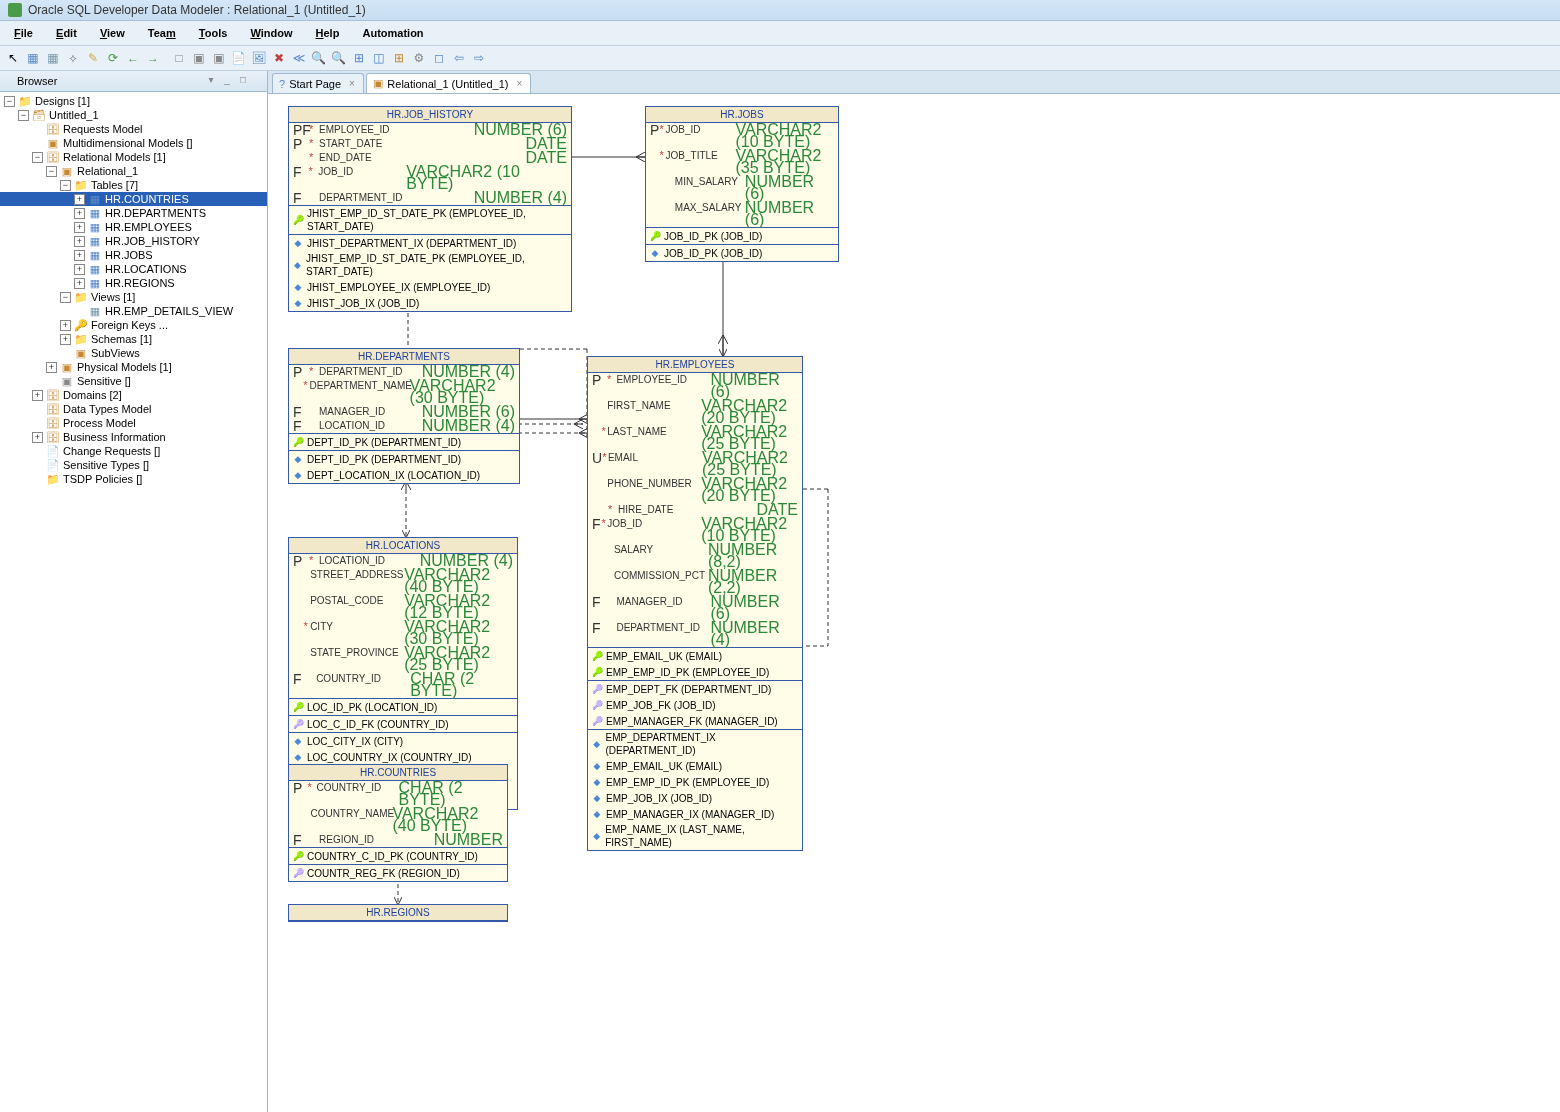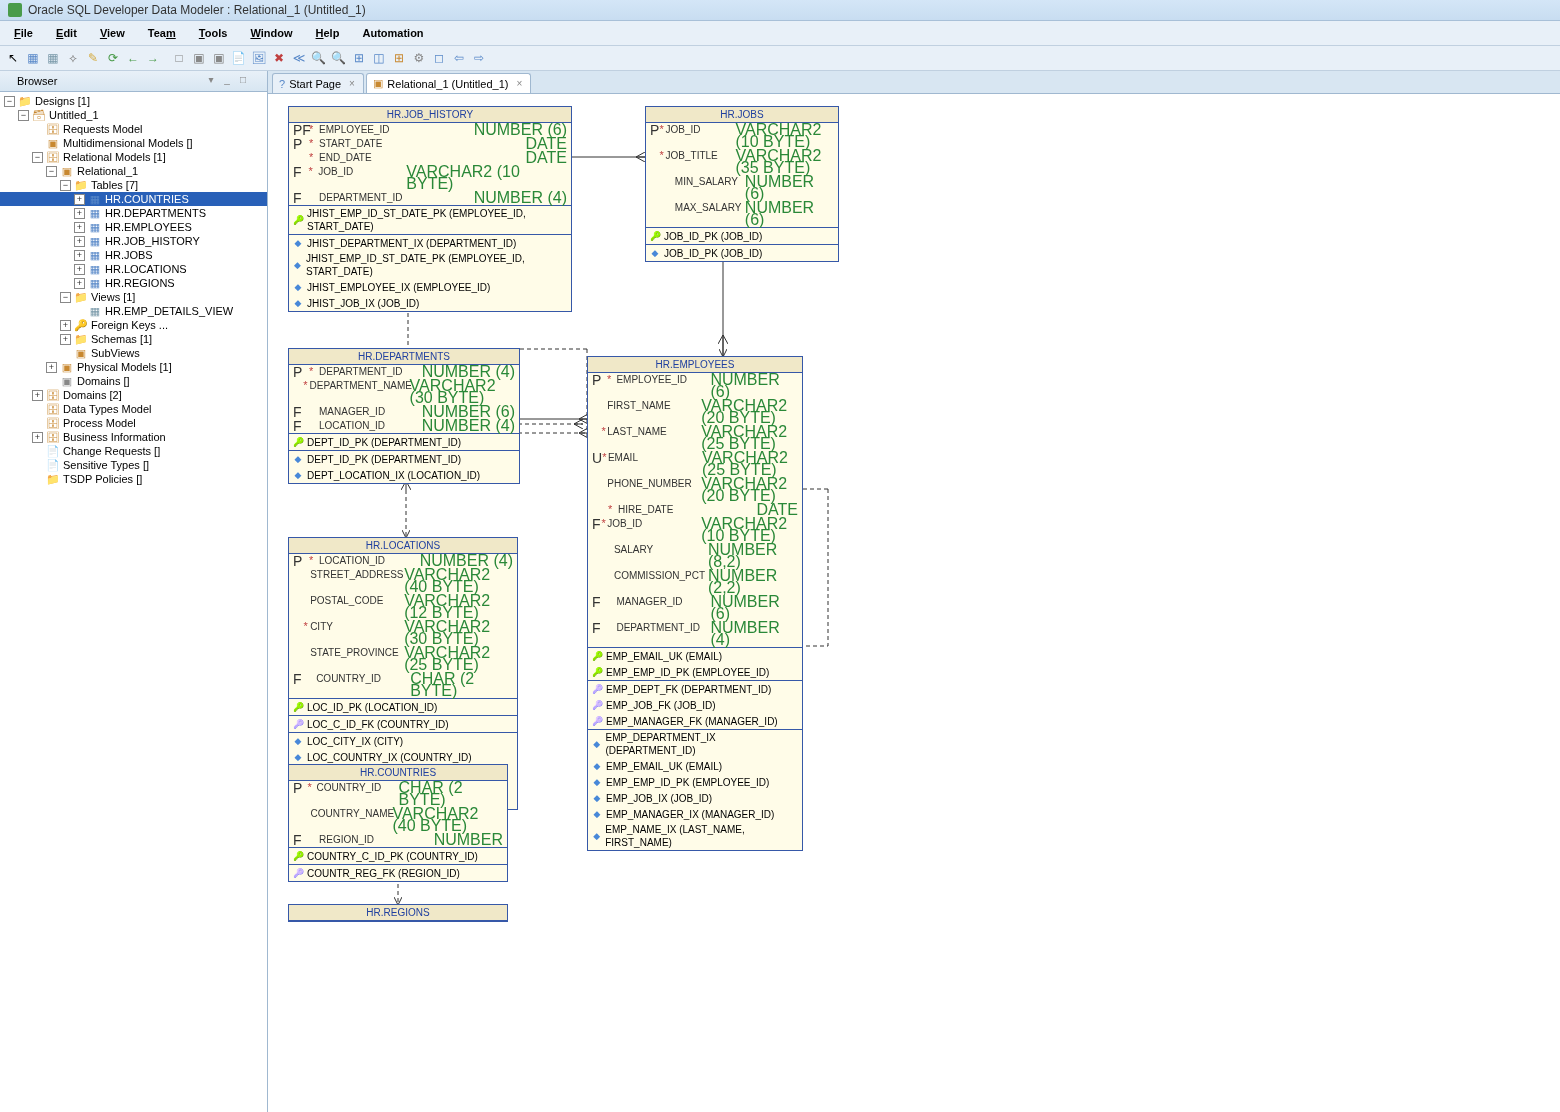--- a/index.html
+++ b/index.html
@@ -345,21 +345,21 @@
           <span>SubViews</span>
         </div>
       <div class="tree-node" style="padding-left:46px">
           <span class="tree-exp">+</span>
           <span class="tree-icon" style="color:#c88830">▣</span>
           <span>Physical Models [1]</span>
         </div>
       <div class="tree-node" style="padding-left:46px">
           <span class="tree-noexp"></span>
           <span class="tree-icon" style="color:#888">▣</span>
-          <span>Domains []</span>
+          <span>Sensitive []</span>
         </div>
       <div class="tree-node" style="padding-left:32px">
           <span class="tree-exp">+</span>
           <span class="tree-icon ico-db">🗄</span>
           <span>Domains [2]</span>
         </div>
       <div class="tree-node" style="padding-left:32px">
           <span class="tree-noexp"></span>
           <span class="tree-icon ico-db">🗄</span>
           <span>Data Types Model</span>

